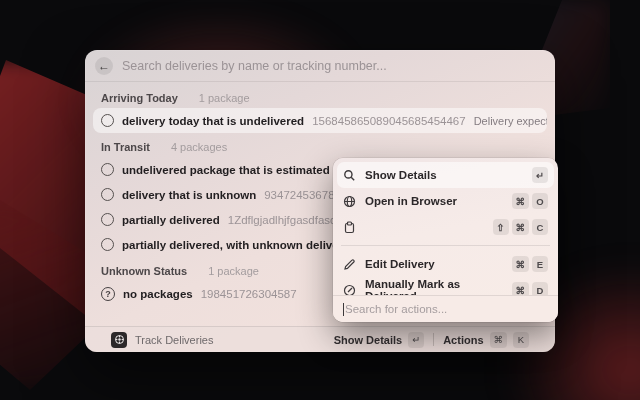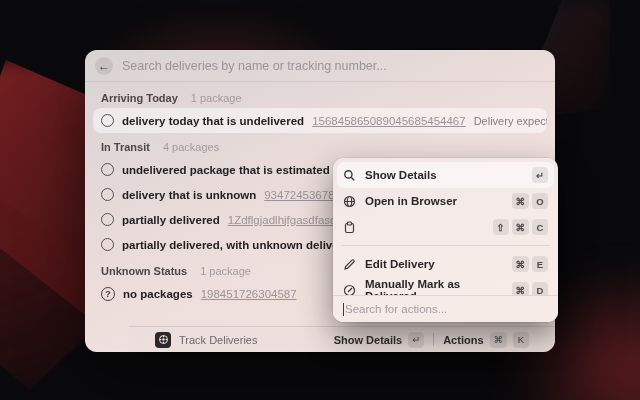--- a/index.html
+++ b/index.html
@@ -36,37 +36,37 @@
     flex:0 0 auto; cursor:default; }
   .search-input { flex:1; border:none; outline:none; background:transparent; font-family:"Liberation Sans",sans-serif;
     font-size:12.5px; color:#2a2628; }
   .search-input::placeholder { color:#9b9396; }
   .carrier-dd { display:flex; align-items:center; gap:6px; height:22px; padding:0 8px; min-width:158px;
     border:1px solid rgba(0,0,0,0.13); border-radius:6px; background:rgba(255,255,255,0.22);
     font-size:11.5px; color:#2b2829; font-weight:500; }
   .carrier-dd .chev { margin-left:auto; display:flex; }
 
   .content { position:relative; padding:2px 8px 0; }
-  .sect { display:flex; align-items:baseline; gap:13px; padding:8px 8px 4px; font-size:11px; }
+  .sect { display:flex; align-items:baseline; gap:21px; padding:8px 8px 4px; font-size:11px; }
   .sect .s-title { color:#4c4749; font-weight:700; }
   .sect .s-count { color:#a39c9e; }
   .row { display:flex; align-items:center; height:25px; padding:0 8px; gap:8px; border-radius:8px;
     font-size:11.5px; white-space:nowrap; overflow:hidden; }
   .row.selected { background:rgba(255,255,255,0.5); }
   .row .r-title { color:#211e20; font-weight:600; }
-  .row .r-track { color:#9b9396;text-decoration:underline; }
+  .row .r-track { color:#9b9396; }
   .ring { width:13px; height:13px; border-radius:50%; border:1.5px solid #55504f; flex:0 0 auto; background:transparent; }
   .qring { width:14px; height:14px; border-radius:50%; border:1.5px solid #454042; flex:0 0 auto;
     display:flex; align-items:center; justify-content:center; font-size:9px; font-weight:700; color:#454042; }
   .r-right { margin-left:auto; display:flex; align-items:center; gap:7px; }
   .eta { color:#847c81; font-size:11px; }
   .blue-acc { color:#3b62d8; font-size:10.5px; font-weight:600; margin-left:14px; }
 
   .statusbar { position:absolute; left:0; right:0; bottom:0; height:26px; display:flex; align-items:center;
-    gap:8px; padding:0 26px; border-top:1px solid rgba(0,0,0,0.09); background:rgba(232,221,220,0.45);margin-left:44px; }
+    gap:8px; padding:0 26px; border-top:1px solid rgba(0,0,0,0.09); background:rgba(232,221,220,0.45); }
   .ext-icon { width:16px; height:16px; border-radius:4px; background:#2c2829; display:flex; align-items:center;
     justify-content:center; flex:0 0 auto; }
   .sb-app { color:#6e696b; font-size:11px; }
   .sb-right { margin-left:auto; display:flex; align-items:center; gap:6px; }
   .sb-label { color:#353133; font-size:11px; font-weight:600; }
   .key { min-width:16px; height:16px; padding:0 4px; border-radius:4px; background:rgba(0,0,0,0.08);
     display:flex; align-items:center; justify-content:center; font-size:9.5px; color:#4e4a4c; }
   .sb-div { width:1px; height:13px; background:rgba(0,0,0,0.16); margin:0 3px; }
 
   

